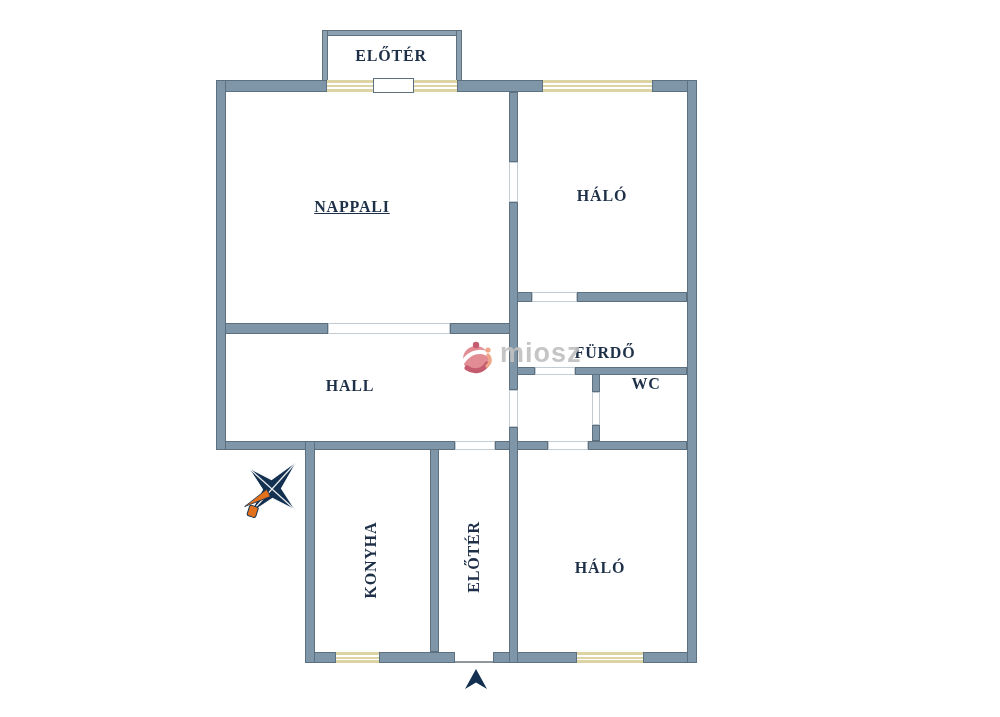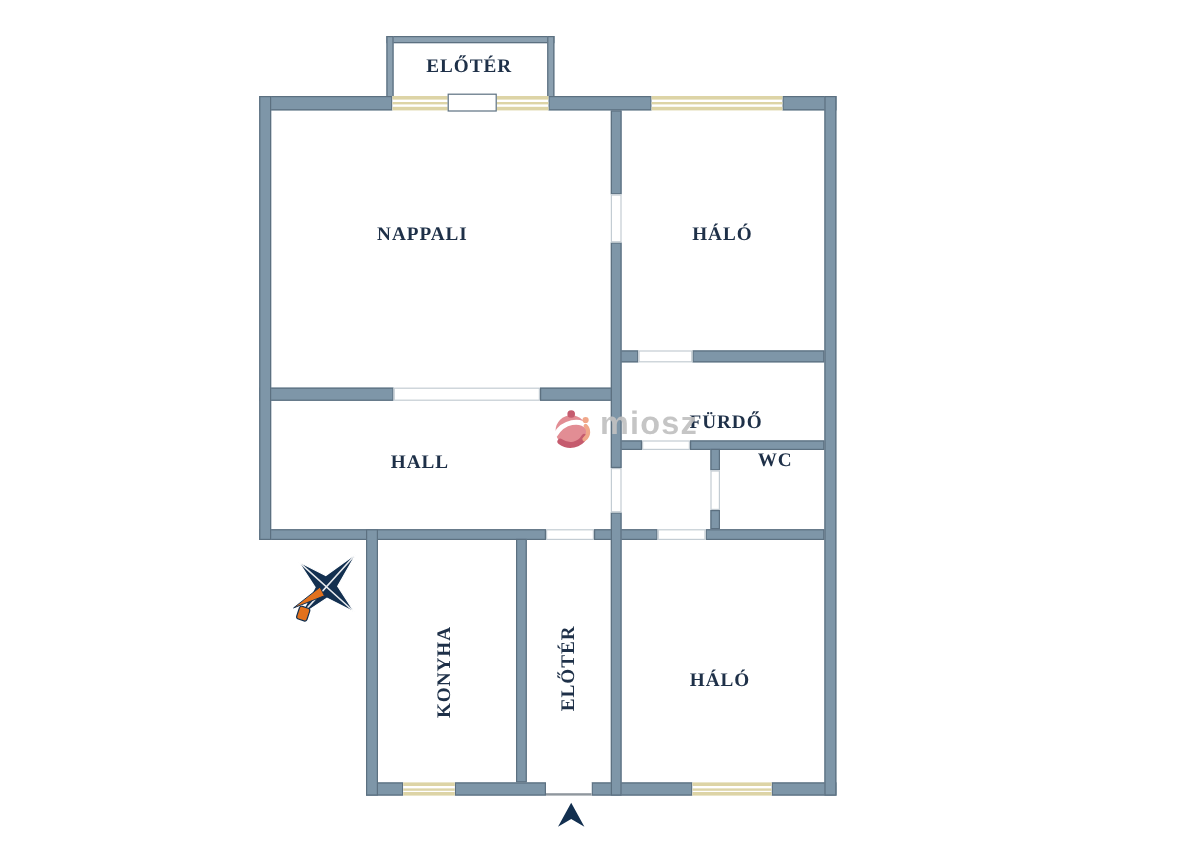--- a/index.html
+++ b/index.html
@@ -68,21 +68,21 @@
   <div class="door" style="left:532px;top:292px;width:45px;height:10px;"></div>
   <div class="door" style="left:535px;top:367px;width:40px;height:8px;"></div>
   <div class="door" style="left:509px;top:162px;width:9px;height:40px;"></div>
   <div class="door" style="left:509px;top:390px;width:9px;height:37px;"></div>
   <div class="door" style="left:592px;top:392px;width:8px;height:33px;"></div>
   <div class="door" style="left:455px;top:441px;width:40px;height:9px;"></div>
   <div class="door" style="left:548px;top:441px;width:40px;height:9px;"></div>
   <div class="door entrance" style="left:455px;top:652px;width:38px;height:11px;"></div>
 
   <span class="room-label" style="left:391px;top:56px;">ELŐTÉR</span>
-  <span class="room-label" style="left:352px;top:196px;">NAPPALI</span>
+  <span class="room-label" style="left:352px;top:207px;text-decoration:underline;">NAPPALI</span>
   <span class="room-label" style="left:602px;top:196px;">HÁLÓ</span>
   <span class="room-label" style="left:605px;top:353px;">FÜRDŐ</span>
   <span class="room-label" style="left:646px;top:384px;">WC</span>
   <span class="room-label" style="left:350px;top:386px;">HALL</span>
   <span class="room-label vertical" style="left:371px;top:560px;">KONYHA</span>
   <span class="room-label vertical" style="left:474px;top:557px;">ELŐTÉR</span>
   <span class="room-label" style="left:600px;top:568px;">HÁLÓ</span>
 
   <svg class="icon-abs" style="left:234px;top:450px;" width="76" height="78" viewBox="0 0 80 80">
     <g transform="rotate(42 40 40)">

